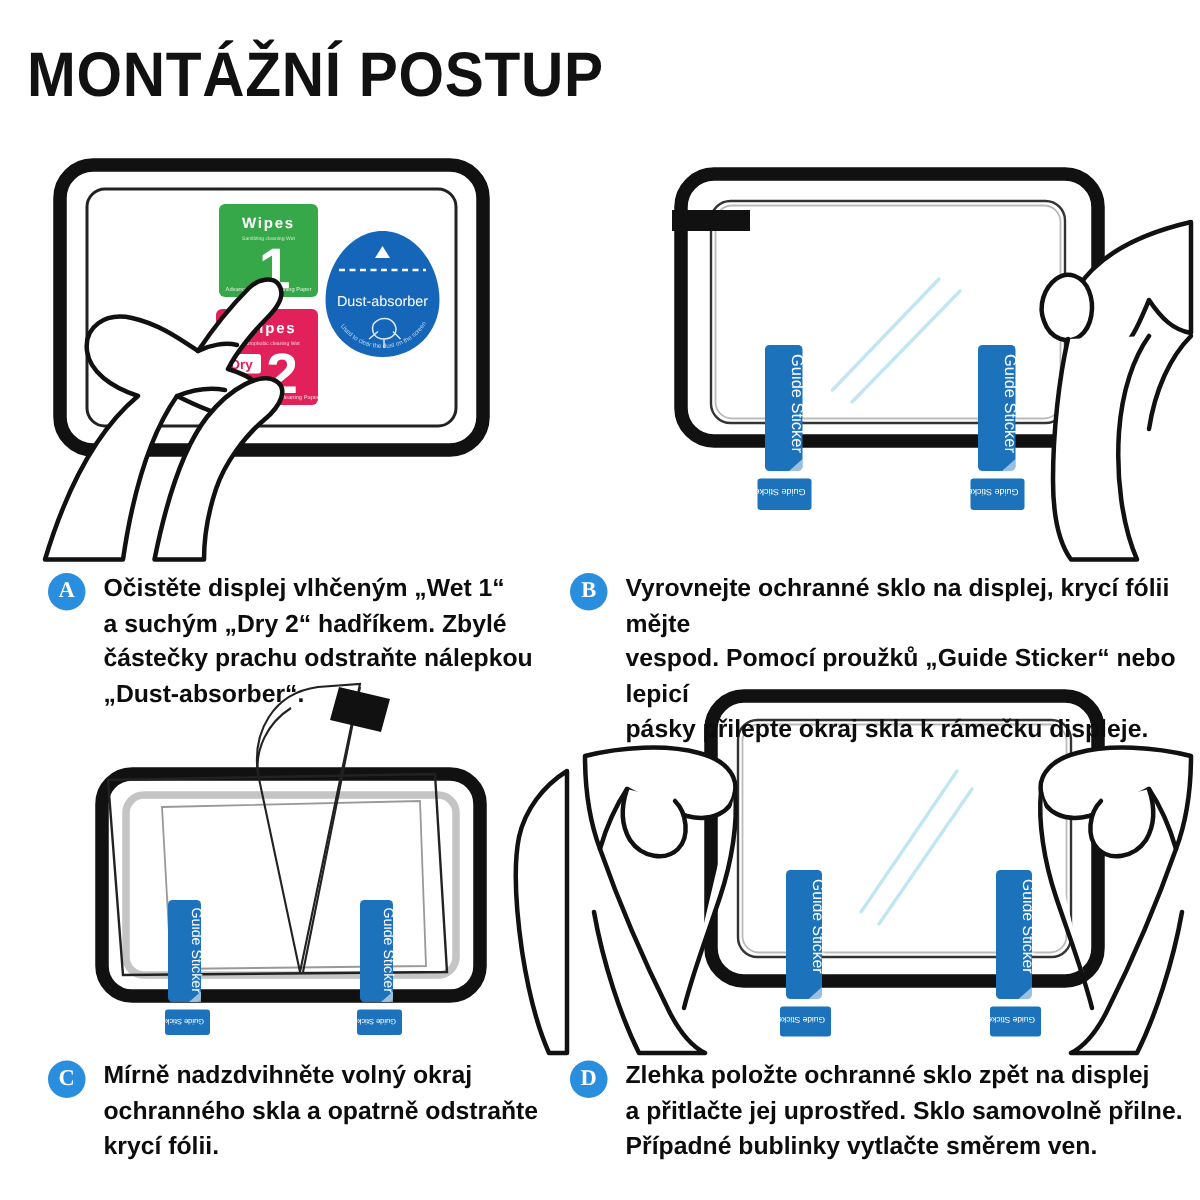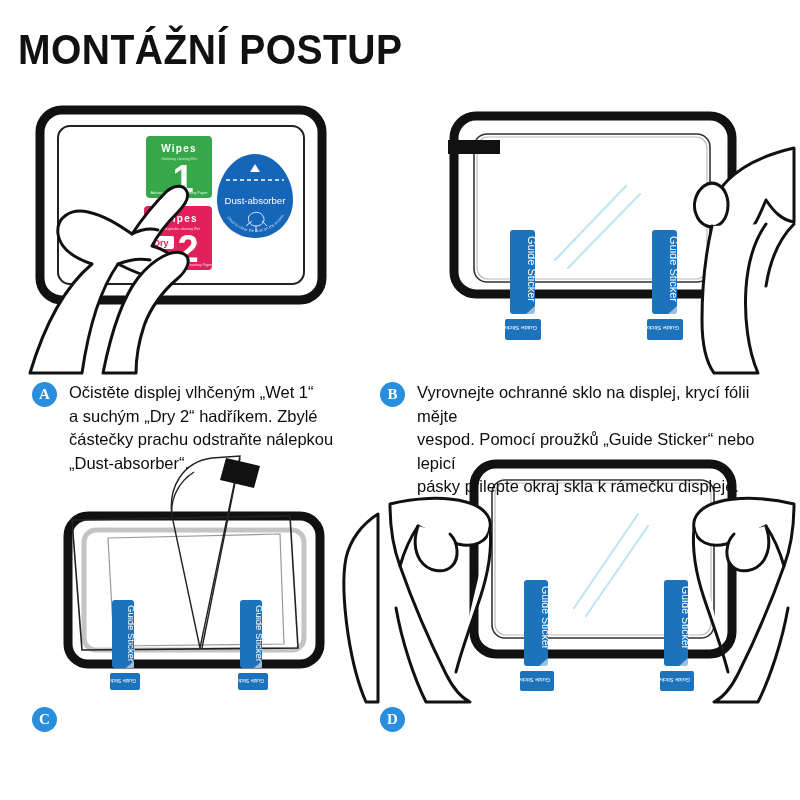--- a/index.html
+++ b/index.html
@@ -58,21 +58,21 @@
     line-height: 25px;
     text-align: center;
     margin-right: 12px;
     margin-top: 1px;
     font-family: "Liberation Serif", serif;
   }
   .ctext {
     font-size: 16.5px;
     line-height: 23.5px;
     color: #0d0d0d;
-    font-weight: 400;
+    font-weight: 700;
     font-family: "Liberation Sans", sans-serif;
     white-space: pre-line;
   }
 
   
   #cap-a { left: 32px;  top: 381px; width: 340px; }
   #cap-b { left: 380px; top: 381px; width: 410px; }
   #cap-c { left: 32px;  top: 706px; width: 340px; }
   #cap-d { left: 380px; top: 706px; width: 410px; }
 
@@ -298,19 +298,25 @@
 
   <div class="caption" id="cap-b">
     <div class="badge">B</div>
     <div class="ctext">Vyrovnejte ochranné sklo na displej, krycí fólii mějte
 vespod. Pomocí proužků „Guide Sticker“ nebo lepicí
 pásky přilepte okraj skla k rámečku displeje.</div>
   </div>
 
   <div class="caption" id="cap-c">
     <div class="badge">C</div>
+    <div class="ctext">Mírně nadzdvihněte volný okraj
+ochranného skla a opatrně odstraňte
+krycí fólii.</div>
   </div>
 
   <div class="caption" id="cap-d">
     <div class="badge">D</div>
+    <div class="ctext">Zlehka položte ochranné sklo zpět na displej
+a přitlačte jej uprostřed. Sklo samovolně přilne.
+Případné bublinky vytlačte směrem ven.</div>
   </div>
 
 </div>
 
 </body></html>

